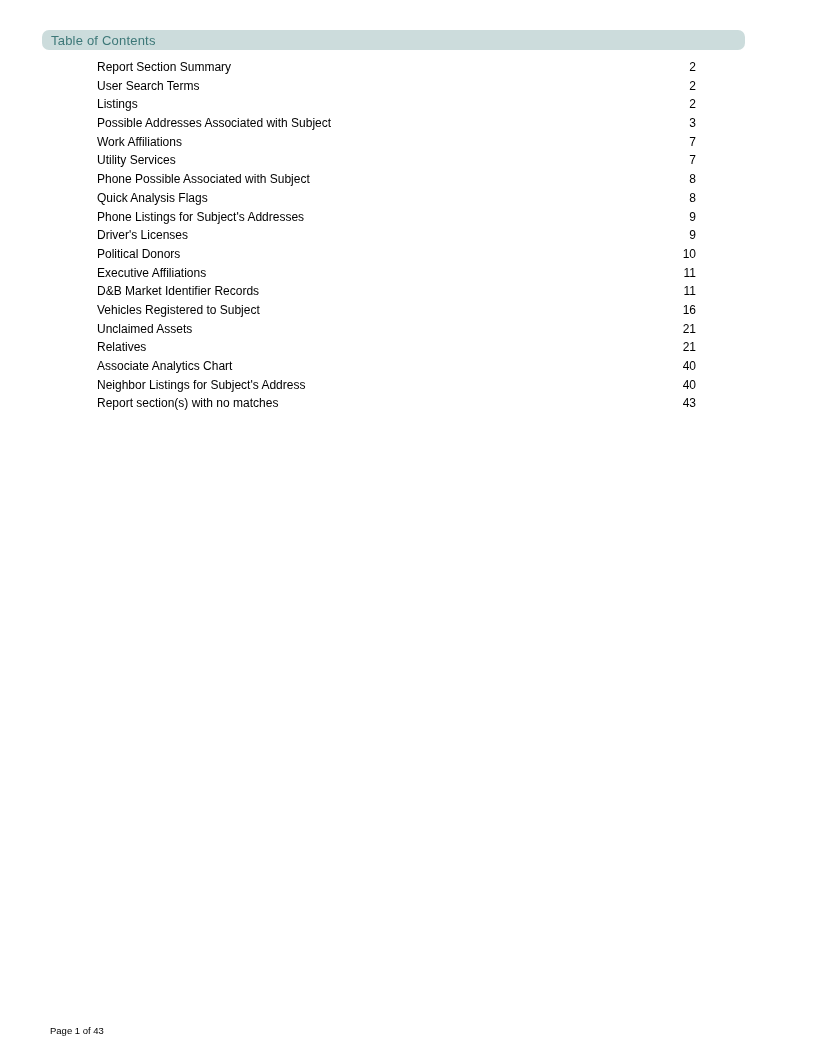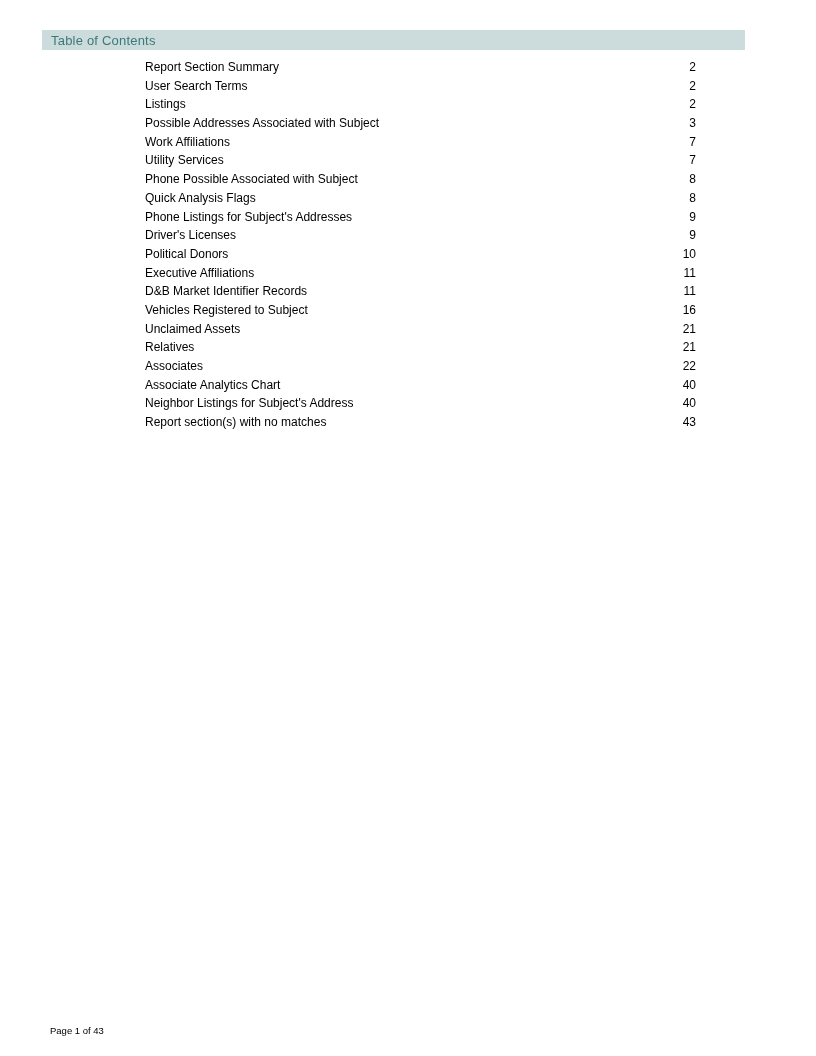--- a/index.html
+++ b/index.html
@@ -23,20 +23,21 @@
   .toc-header {
     position: absolute;
     left: 42px;
     top: 30px;
     width: 703px;
     height: 20px;
     background: #ccdcdc;
     display: flex;
     align-items: center;
     padding-left: 9px;
+    border-radius: 7px;
   }
   .toc-header-title {
     color: #3d7878;
     font-size: 13px;
     font-weight: 400;
     letter-spacing: 0.2px;
   }
   .toc-list {
     position: absolute;
     left: 97px;
@@ -48,21 +49,20 @@
     justify-content: space-between;
     align-items: baseline;
     height: 18.7px;
     font-size: 12px;
     color: #000000;
     line-height: 18.7px;
     cursor: default;
   }
   .toc-label {
     white-space: nowrap;
-    margin-left: 48px;
   }
   .toc-page {
     white-space: nowrap;
     text-align: right;
   }
   .page-footer {
     position: absolute;
     left: 50px;
     top: 1025px;
     font-size: 9.5px;
@@ -137,24 +137,20 @@
       </div>
       <div class="toc-row">
         <span class="toc-label">Unclaimed Assets</span>
         <span class="toc-page">21</span>
       </div>
       <div class="toc-row">
         <span class="toc-label">Relatives</span>
         <span class="toc-page">21</span>
       </div>
       <div class="toc-row">
-        <span class="toc-label">Associates</span>
-        <span class="toc-page">22</span>
-      </div>
-      <div class="toc-row">
         <span class="toc-label">Associate Analytics Chart</span>
         <span class="toc-page">40</span>
       </div>
       <div class="toc-row">
         <span class="toc-label">Neighbor Listings for Subject's Address</span>
         <span class="toc-page">40</span>
       </div>
       <div class="toc-row">
         <span class="toc-label">Report section(s) with no matches</span>
         <span class="toc-page">43</span>

